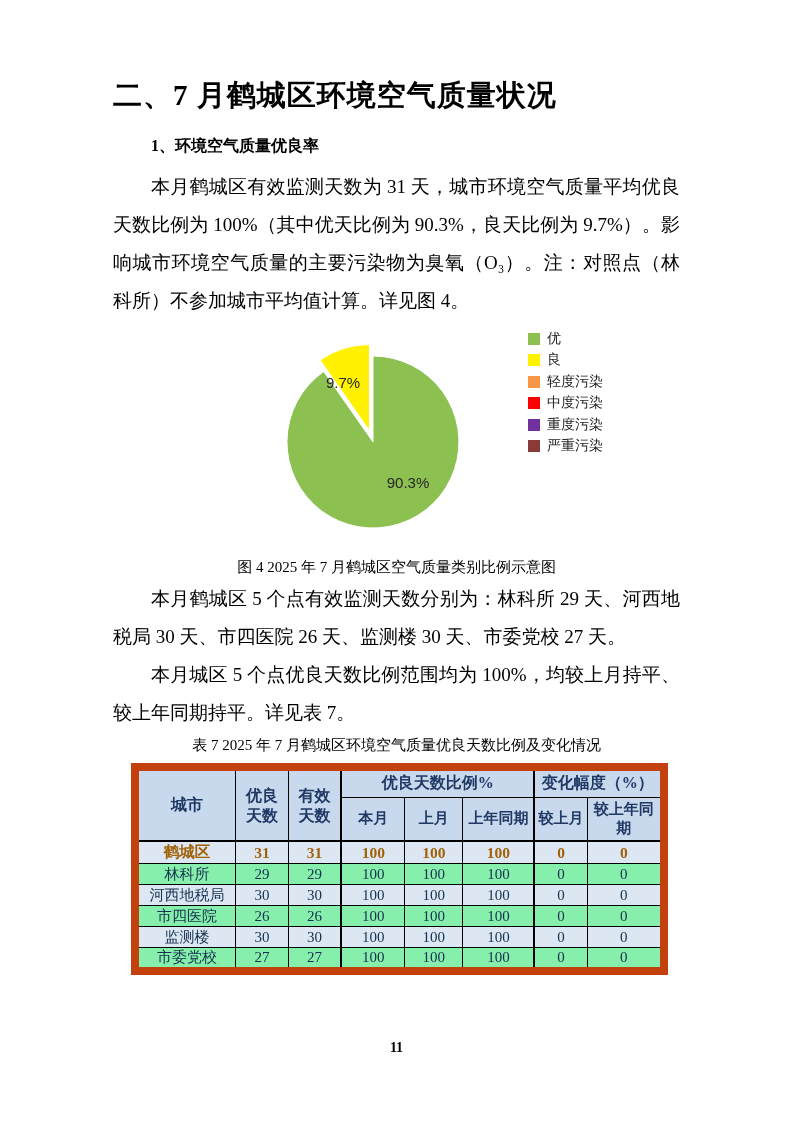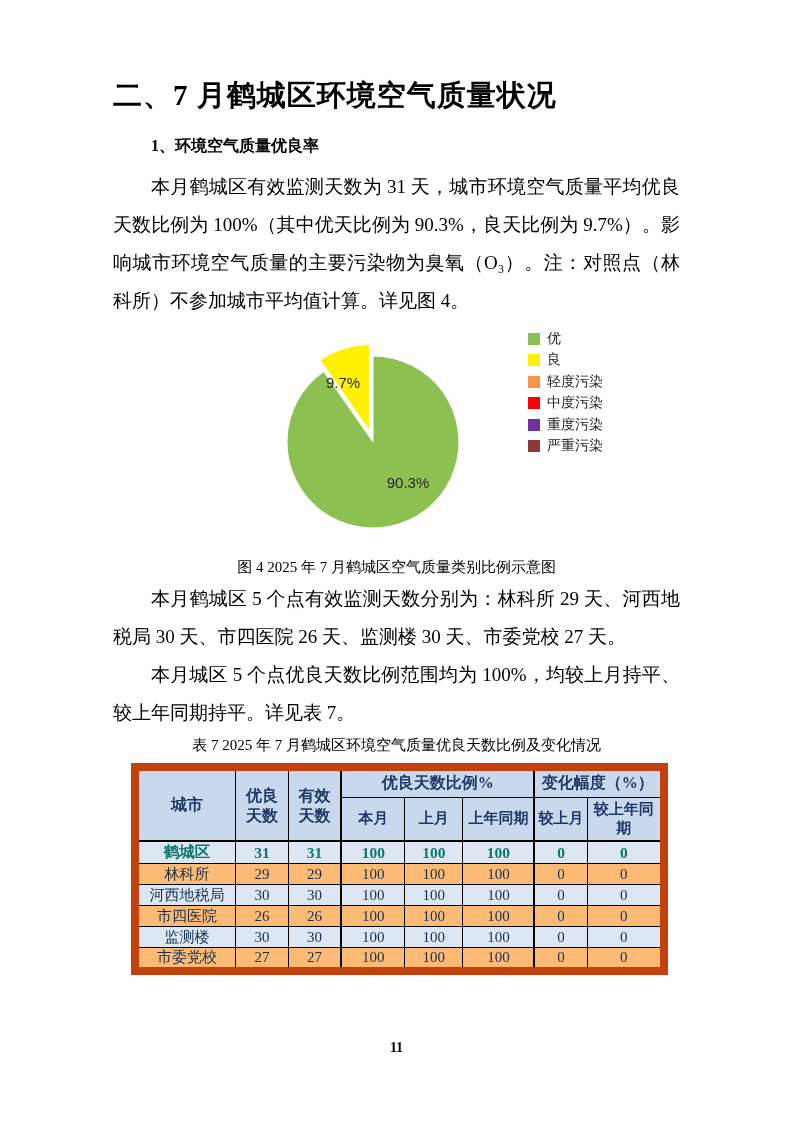--- a/index.html
+++ b/index.html
@@ -64,22 +64,22 @@
     padding:0; overflow:hidden;
   }
   .qtable thead th { background:#c9d9ed; font-weight:700; color:#1f3864; }
   .qtable thead tr.hrow1 th { height:30px; font-size:16px; }
   .qtable thead tr.hrow2 th { height:44px; font-size:15px; }
   .qtable thead th.wrap2 { line-height:1.25; padding:0 6px;text-align:center; }
   .qtable thead tr.hrow2 th { border-bottom:2.5px solid #000; }
   .qtable th.rowspan2 { border-bottom:2.5px solid #000; }
   .qtable td { height:21px; font-size:15px; }
   .qtable tr.stripe-a td { background:#dce7f3; }
-  .qtable tr.stripe-b td { background:#fdba74; }
-  .qtable tr.city-row td { font-weight:700; font-size:15.5px; color:#0f766e; }
+  .qtable tr.stripe-b td { background:#86efac; }
+  .qtable tr.city-row td { font-weight:700; font-size:15.5px; color:#a16207; }
   .qtable .sec { border-left:2.5px solid #000; }
 
   .page-number {
     left:0; top:1040px; width:793px; text-align:center;
     font-size:14px; font-weight:700;
   }
 </style>
 </head>
 <body>
 

